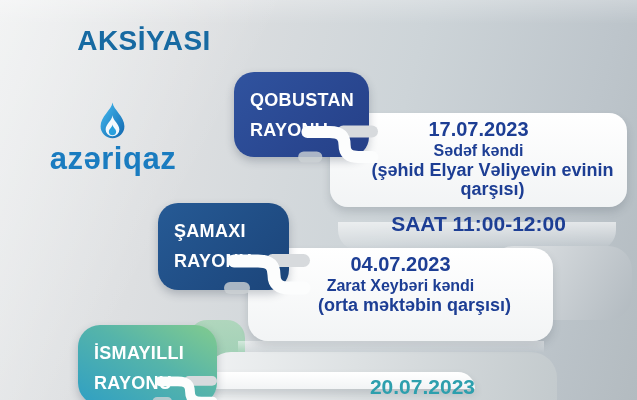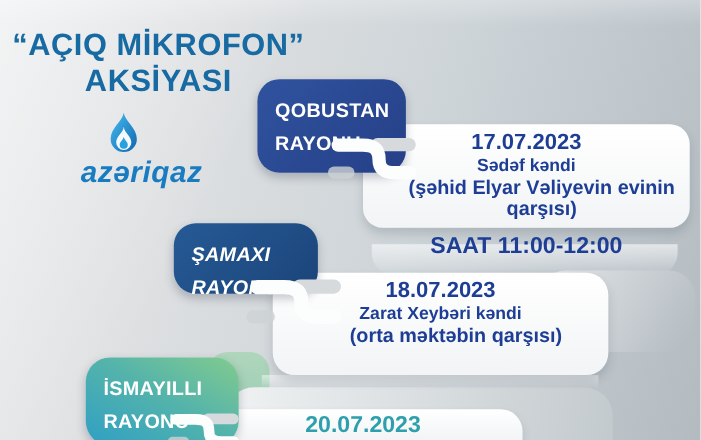--- a/index.html
+++ b/index.html
@@ -16,22 +16,22 @@
                linear-gradient(180deg, rgba(255,255,255,.25) 0%, rgba(255,255,255,0) 6%);
   }
 
   
   .title {
     position:absolute; left:8px; top:24px; width:272px; text-align:center;
     color:#176aa2; font-weight:bold; font-size:28px; line-height:33px; letter-spacing:.5px;
   }
   .logo-flame { position:absolute; left:96px; top:101px; width:33px; height:45px; }
   .logo-word {
-    position:absolute; left:42px; top:141px; width:142px; text-align:right;
-    color:#1a7cc0; font-weight:bold; font-size:27px; letter-spacing:.5px;font-style:italic;
+    position:absolute; left:42px; top:141px; width:142px; text-align:center;
+    color:#1a7cc0; font-weight:bold; font-size:31px; letter-spacing:.5px;
   }
 
   
   .ghost-green {
     position:absolute; left:189px; top:320px; width:56px; height:72px; border-radius:18px;
     background:linear-gradient(180deg,#a3d5b2,#7fc6a2); opacity:.75;
   }
   .refl1 {
     position:absolute; left:338px; top:222px; width:278px; height:28px;
     border-radius:0 0 20px 20px;
@@ -52,37 +52,37 @@
   }
 
   
   .card {
     position:absolute; background:linear-gradient(180deg,#ffffff 0%,#f2f4f5 100%);
     box-shadow:0 5px 9px rgba(55,65,75,.18);
     text-align:center; color:#1d3e94; font-weight:bold;
   }
   .card-1 { left:330px; top:113px; width:297px; height:94px; border-radius:18px; padding-top:5px; }
   .card-2 { left:248px; top:248px; width:305px; height:93px;  border-radius:20px; padding-top:5px; }
-  .card-3 { left:185px; top:372px; width:290px; height:28px;  border-radius:20px 20px 0 0; padding-top:4px; }
+  .card-3 { left:185px; top:372px; width:290px; height:17px;  border-radius:20px 20px 0 0; padding-top:4px;text-align:right; }
   .card .date  { font-size:20px; line-height:22px; }
   .card .place { font-size:16px; line-height:21px; }
   .card .detail{ font-size:18px; line-height:19px; padding:0 2px;margin-left:28px; }
   .card .time  { font-size:21px; line-height:21px; margin-top:14px; }
   .card-3 .date { color:#2d9fad; font-size:21px; }
 
   
   .badge {
     position:absolute; border-radius:20px; color:#ffffff; font-weight:bold;
     font-size:18px; line-height:30px; letter-spacing:.3px;
     padding:13px 0 0 16px; box-shadow:0 4px 8px rgba(40,50,70,.25);
   }
   .badge-qobustan { left:234px; top:72px;  width:135px; height:85px;
     background:linear-gradient(135deg,#30539f 0%,#253f87 100%); }
-  .badge-samaxi   { left:158px; top:203px; width:131px; height:64px;
-    background:linear-gradient(135deg,#265a95 0%,#1b4479 100%);font-style:italic; }
+  .badge-samaxi   { left:158px; top:203px; width:131px; height:87px;
+    background:linear-gradient(135deg,#265a95 0%,#1b4479 100%); }
   .badge-ismayilli{ left:78px;  top:325px; width:139px; height:80px; border-radius:22px;
     background:linear-gradient(to top right,#2f9fc4 0%,#55b4aa 55%,#82cb8e 100%); }
 
   
   .conn { position:absolute; }
   .conn-1 { left:296px; top:118px; width:86px; height:52px; }
   .conn-2 { left:222px; top:246px; width:92px; height:56px; }
   .conn-3 { left:138px; top:370px; width:95px; height:42px; }
 </style>
 </head>
@@ -90,21 +90,20 @@
 
 <div class="stage">
 
   <div class="ghost-green"></div>
   <div class="refl1"></div>
   <div class="refl2"></div>
   <div class="gray-behind-2"></div>
   <div class="gray-behind-3"></div>
 
   <div class="title">
-    <div>“AÇIQ MİKROFON”</div>
     <div>AKSİYASI</div>
   </div>
 
   <svg class="logo-flame" viewBox="0 0 36 48">
     <defs>
       <linearGradient id="fg" x1="0" y1="0" x2="1" y2="1">
         <stop offset="0" stop-color="#45bdf2"></stop>
           <stop offset="1" stop-color="#1266ae"></stop>
       </linearGradient>
     </defs>
@@ -115,21 +114,21 @@
   <div class="logo-word">azəriqaz</div>
 
   <div class="card card-1">
     <div class="date">17.07.2023</div>
     <div class="place">Sədəf kəndi</div>
     <div class="detail">(şəhid Elyar Vəliyevin evinin qarşısı)</div>
     <div class="time">SAAT 11:00-12:00</div>
   </div>
 
   <div class="card card-2">
-    <div class="date">18.07.2023</div>
+    <div class="date">04.07.2023</div>
     <div class="place">Zarat Xeybəri kəndi</div>
     <div class="detail">(orta məktəbin qarşısı)</div>
   </div>
 
   <div class="card card-3">
     <div class="date">20.07.2023</div>
   </div>
 
   <div class="badge badge-qobustan">
     <div>QOBUSTAN</div>

